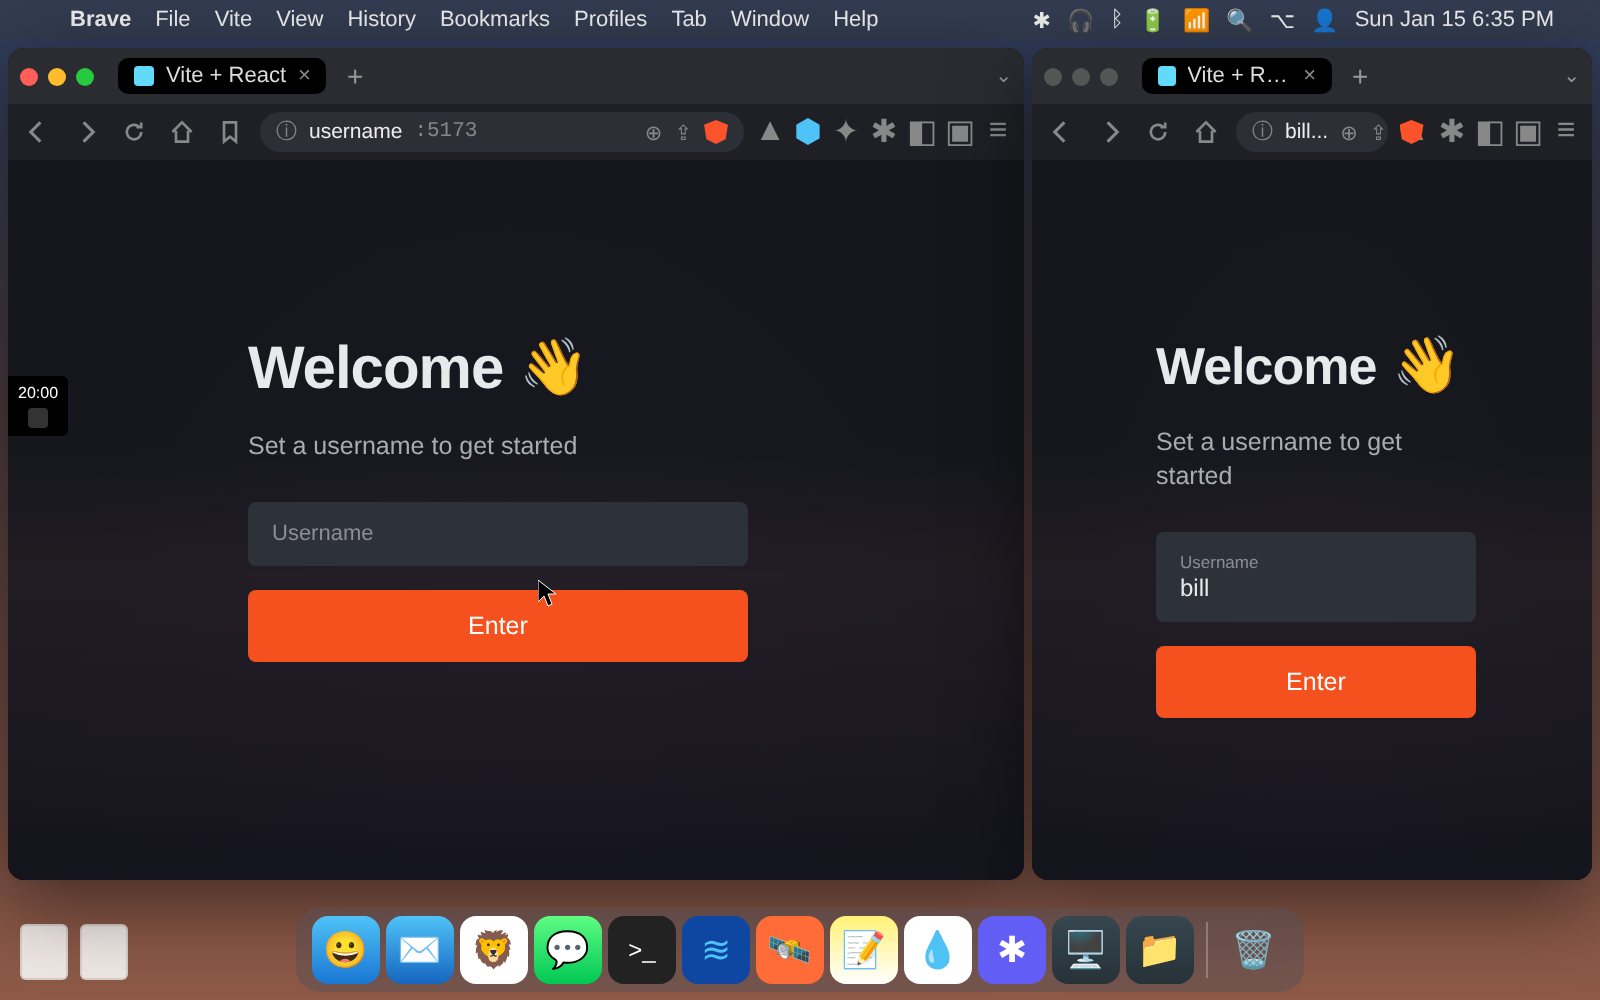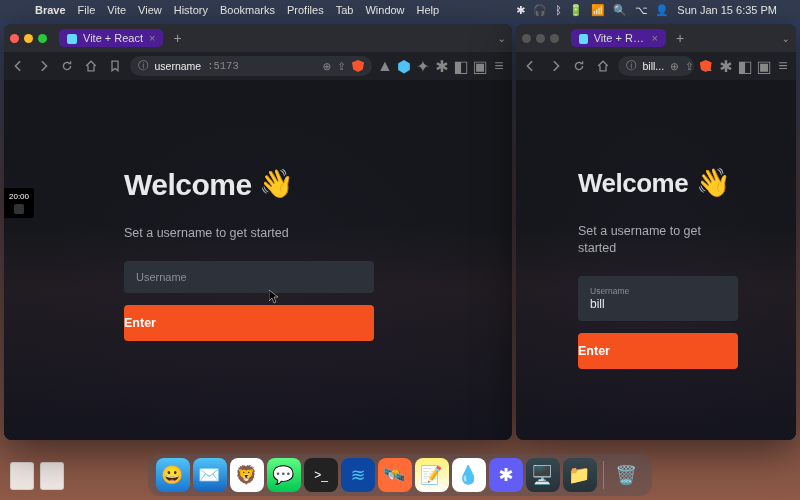--- a/index.html
+++ b/index.html
@@ -14,21 +14,21 @@
   
   .browser { position:absolute; background:#1a1d22; border-radius:8px; box-shadow:0 10px 40px rgba(0,0,0,.5); overflow:hidden; display:flex; flex-direction:column; }
   .win-left { top:24px; left:4px; width:508px; height:416px; }
   .win-right { top:24px; left:516px; width:280px; height:416px; }
 
   .tabbar { height:28px; background:#2a2c31; display:flex; align-items:center; padding:0 6px; gap:6px; }
   .traffic { display:flex; gap:5px; align-items:center; margin-right:6px; }
   .tl { width:9px; height:9px; border-radius:50%; }
   .tl.r{background:#ff5f56;} .tl.y{background:#ffbd2e;} .tl.g{background:#27c93f;}
   .tl.dim{background:#555;}
-  .tab { display:flex; align-items:flex-end; gap:6px; background:#4c1d95; padding:3px 8px; border-radius:5px; font-size:11px; color:#ddd; max-width:130px; }
+  .tab { display:flex; align-items:center; gap:6px; background:#000000; padding:3px 8px; border-radius:5px; font-size:11px; color:#ddd; max-width:130px; }
   .tab .fav { width:10px;height:10px;background:#61dafb;border-radius:2px; }
   .tab .close { color:#888; font-size:11px; }
   .newtab { color:#999; font-size:14px; padding:0 4px; }
   .tabspacer { flex:1; }
   .chev { color:#999; font-size:10px; }
 
   .toolbar { height:28px; background:#1e2025; display:flex; align-items:center; padding:0 6px; gap:6px; }
   .navbtn { width:18px; height:18px; display:flex; align-items:center; justify-content:center; color:#888; }
   .navbtn svg { width:12px; height:12px; }
   .urlbar { flex:1; height:20px; background:#2c2f35; border-radius:10px; display:flex; align-items:center; padding:0 8px; gap:6px; font-size:10.5px; color:#ccc; }
@@ -43,26 +43,26 @@
   
   .content { flex:1; background: radial-gradient(ellipse at 50% 100%, rgba(30,25,40,.6) 0%, #15171c 70%); position:relative; overflow:hidden; }
   .bgmtn { position:absolute; bottom:0; left:0; right:0; height:60%; background: linear-gradient(180deg, transparent 0%, rgba(60,40,50,.3) 30%, rgba(20,20,30,.9) 100%); }
   .card { position:absolute; color:#e8e9eb; }
   .win-left .card { left:120px; top:88px; width:250px; }
   .win-right .card { left:62px; top:88px; width:160px; }
 
   .title { font-size:30px; font-weight:700; letter-spacing:-.5px; display:flex; align-items:center; gap:8px; flex-wrap:wrap; line-height:1.1; }
   .win-right .title { font-size:26px; }
   .wave { font-size:28px; }
-  .sub { margin-top:24px; font-size:12.5px; color:#a9acb3; line-height:1.4; }
+  .sub { margin-top:14px; font-size:12.5px; color:#a9acb3; line-height:1.4; }
   .field { margin-top:18px; background:#2d3139; border-radius:4px; padding:10px 12px; }
   .field.empty .label { font-size:11px; color:#8b8e96; }
   .field.filled .label { font-size:8.5px; color:#8b8e96; }
   .field.filled .value { font-size:12px; color:#e8e9eb; margin-top:1px; }
-  .btn { margin-top:12px; background:#f4511e; color:#fff; text-align:left; padding:11px 0; border-radius:4px; font-size:12.5px; font-weight:700; cursor:pointer; }
+  .btn { margin-top:12px; background:#f4511e; color:#fff; text-align:center; padding:11px 0; border-radius:4px; font-size:12.5px; font-weight:400; cursor:pointer; }
 
   .rec { position:absolute; top:108px; left:0; background:#000; color:#fff; padding:4px 5px; font-size:8px; border-radius:0 3px 3px 0; text-align:center; }
   .rec .dot { width:10px; height:10px; background:#333; margin:3px auto 0; border-radius:2px; }
 
   .cursor { position:absolute; width:10px; height:14px; }
 
   
   .dock { position:absolute; bottom:4px; left:50%; transform:translateX(-50%); height:42px; background:rgba(80,80,90,.4); backdrop-filter:blur(10px); border-radius:12px; padding:4px 8px; display:flex; gap:3px; align-items:center; }
   .dock .app { width:34px; height:34px; border-radius:8px; display:flex; align-items:center; justify-content:center; font-size:18px; }
   .dock .sep { width:1px; height:28px; background:rgba(255,255,255,.25); margin:0 3px; }

